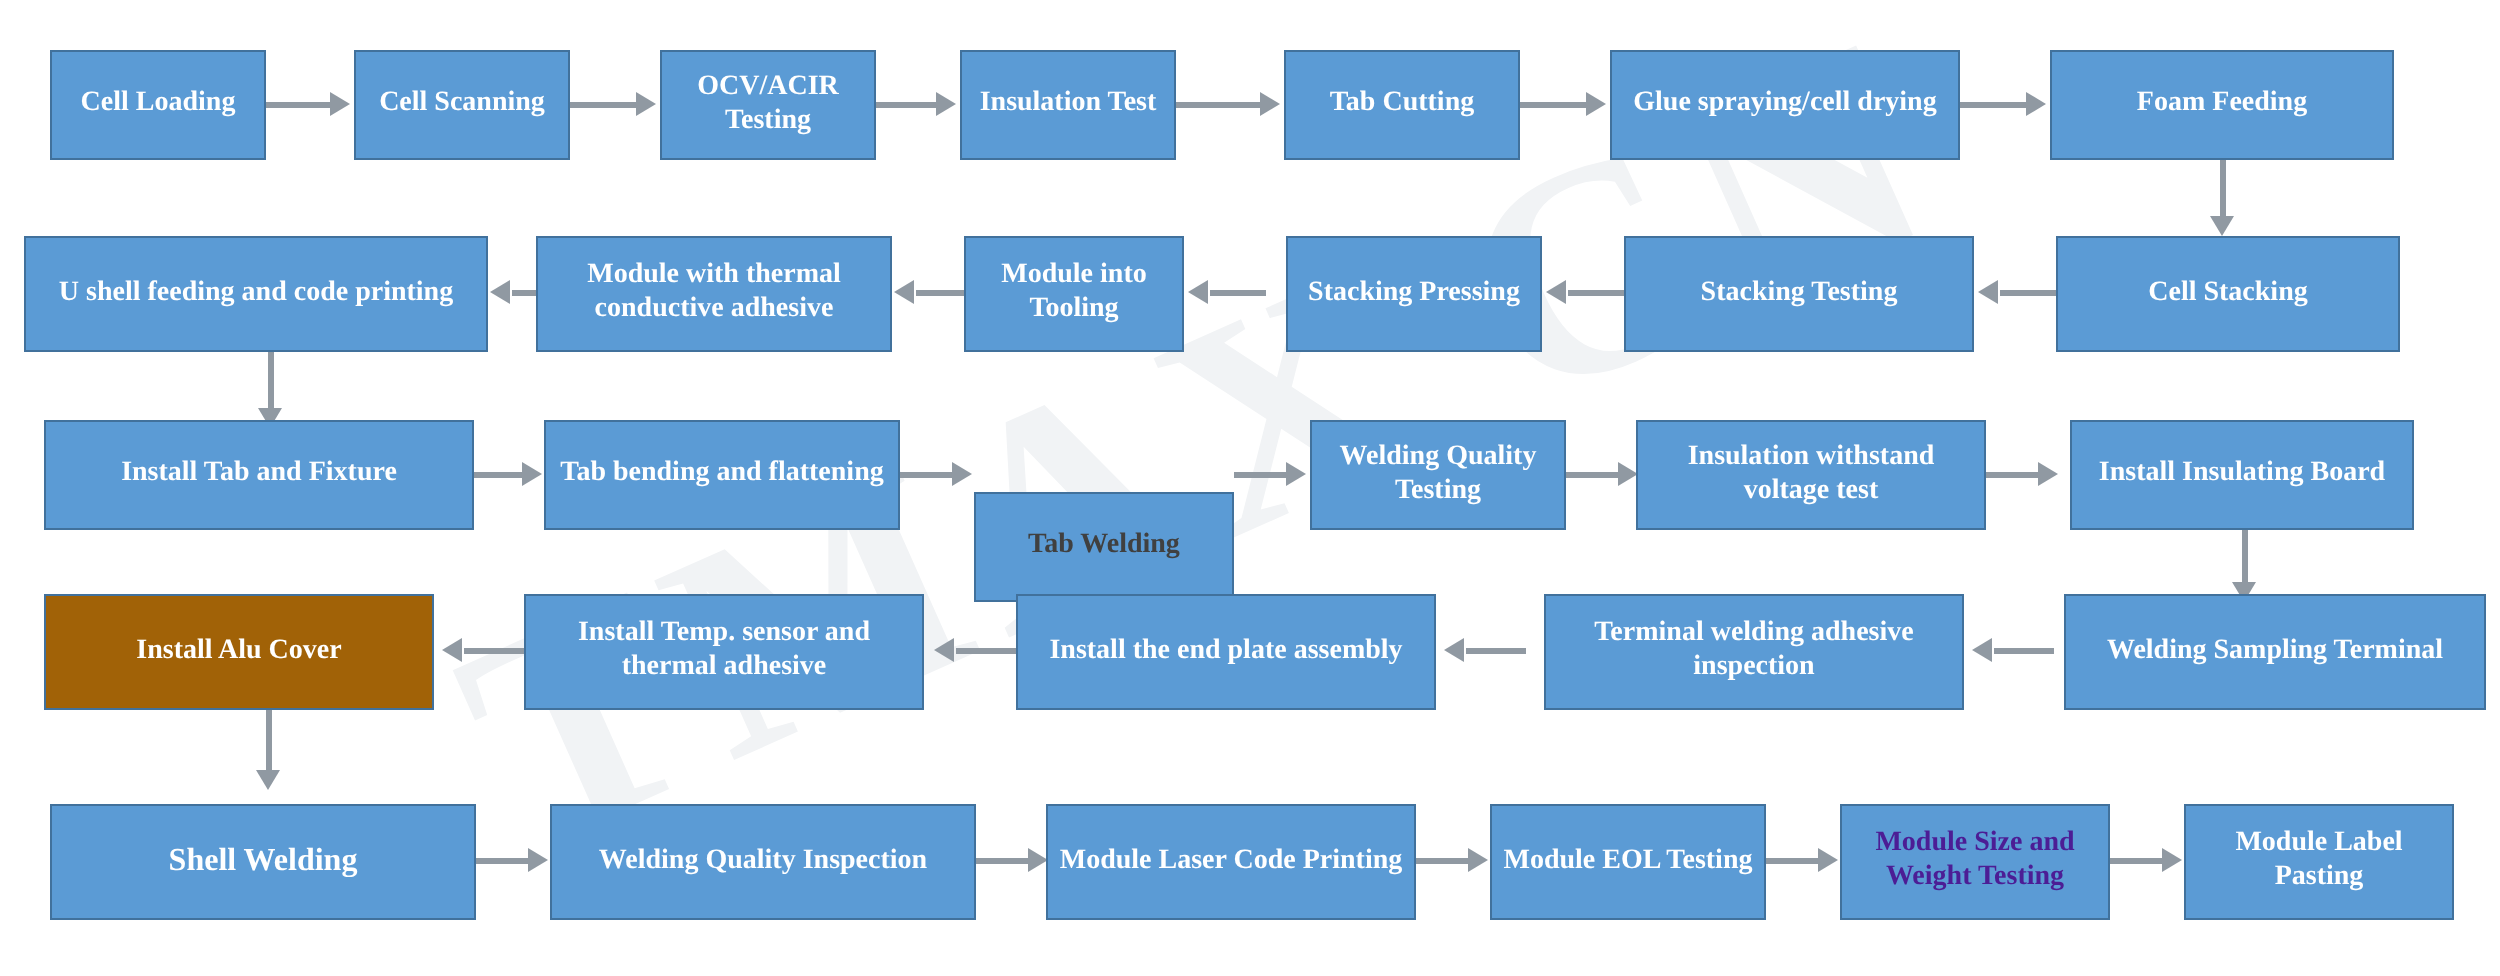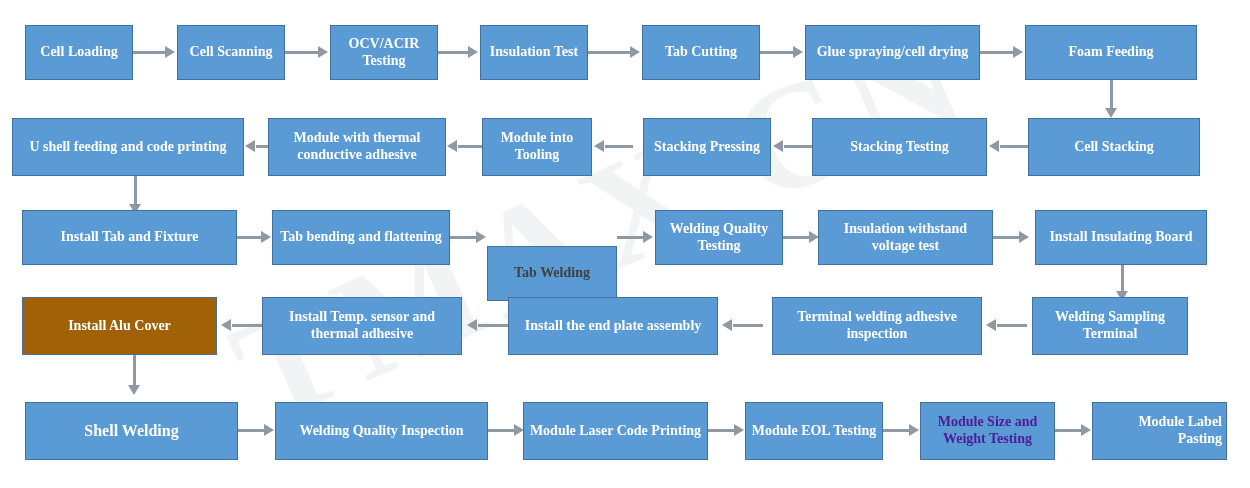--- a/index.html
+++ b/index.html
@@ -230,21 +230,21 @@
   </div>
   <div class="conn conn-h" style="left: 733px; top: 324px; width: 30px; background: rgb(144, 153, 162);"></div>
   <div class="arrow arrow-left" style="left: 722px; top: 319px; border-right-color: rgb(144, 153, 162);"></div>
 
   <div class="node" style="left: 772px; top: 297px; width: 210px; height: 58px; font-size: 14px; background: rgb(91, 155, 213); border-color: rgb(65, 113, 156); color: rgb(255, 255, 255);">
     <span class="node-label">Terminal welding adhesive inspection</span>
   </div>
   <div class="conn conn-h" style="left: 997px; top: 324px; width: 30px; background: rgb(144, 153, 162);"></div>
   <div class="arrow arrow-left" style="left: 986px; top: 319px; border-right-color: rgb(144, 153, 162);"></div>
 
-  <div class="node" style="left: 1032px; top: 297px; width: 156px; height: 58px; font-size: 14px; background: rgb(91, 155, 213); border-color: rgb(65, 113, 156); color: rgb(255, 255, 255);">
+  <div class="node" style="left: 1032px; top: 297px; width: 211px; height: 58px; font-size: 14px; background: rgb(91, 155, 213); border-color: rgb(65, 113, 156); color: rgb(255, 255, 255);">
     <span class="node-label">Welding Sampling Terminal</span>
   </div>
 
   <div class="conn conn-v" style="left: 133px; top: 355px; height: 32px; background: rgb(144, 153, 162);"></div>
   <div class="arrow arrow-down" style="left: 128px; top: 385px; border-top-color: rgb(144, 153, 162);"></div>
 
   <div class="node" style="left: 25px; top: 402px; width: 213px; height: 58px; font-size: 16px; background: rgb(91, 155, 213); border-color: rgb(65, 113, 156); color: rgb(255, 255, 255);">
     <span class="node-label">Shell Welding</span>
   </div>
   <div class="conn conn-h" style="left: 238px; top: 429px; width: 28px; background: rgb(144, 153, 162);"></div>
@@ -267,17 +267,17 @@
   </div>
   <div class="conn conn-h" style="left: 883px; top: 429px; width: 28px; background: rgb(144, 153, 162);"></div>
   <div class="arrow arrow-right" style="left: 909px; top: 424px; border-left-color: rgb(144, 153, 162);"></div>
 
   <div class="node" style="left: 920px; top: 402px; width: 135px; height: 58px; font-size: 14px; background: rgb(91, 155, 213); border-color: rgb(65, 113, 156); color: #4c1d95;">
     <span class="node-label">Module Size and Weight Testing</span>
   </div>
   <div class="conn conn-h" style="left: 1055px; top: 429px; width: 28px; background: rgb(144, 153, 162);"></div>
   <div class="arrow arrow-right" style="left: 1081px; top: 424px; border-left-color: rgb(144, 153, 162);"></div>
 
-  <div class="node" style="left: 1092px; top: 402px; width: 135px; height: 58px; font-size: 14px; background: rgb(91, 155, 213); border-color: rgb(65, 113, 156); color: rgb(255, 255, 255); text-align: right;">
+  <div class="node" style="left: 1092px; top: 402px; width: 135px; height: 58px; font-size: 14px; background: rgb(91, 155, 213); border-color: rgb(65, 113, 156); color: rgb(255, 255, 255);">
     <span class="node-label">Module Label Pasting</span>
   </div>
 
 </div>
 
 </body></html>

